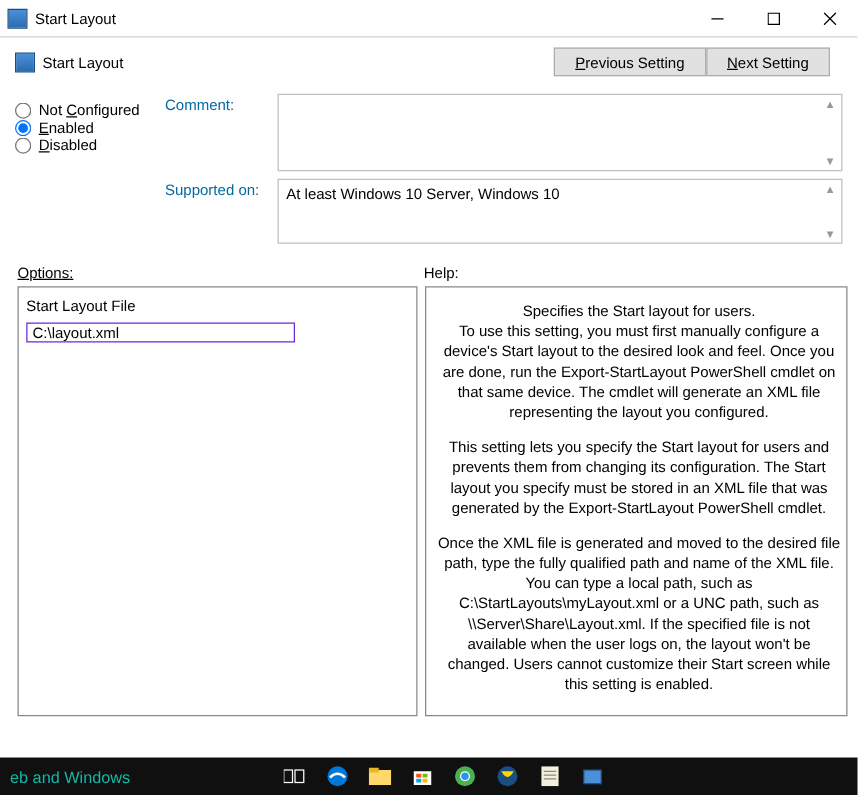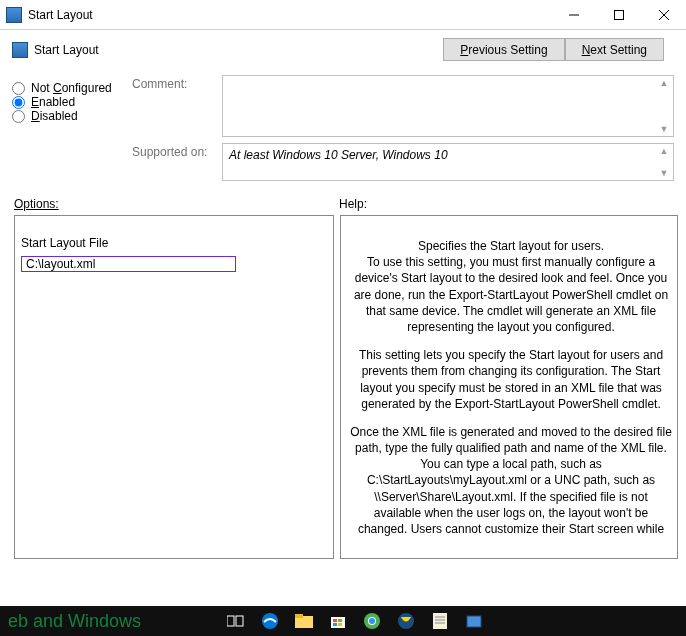--- a/index.html
+++ b/index.html
@@ -14,37 +14,37 @@
 .header .name { flex: 1; }
 .navbtns { display: flex; gap: 0; margin-right: 10px; }
 button.std { background: #e1e1e1; border: 1px solid #adadad; height: 23px; padding: 0 16px; }
 .u { text-decoration: underline; }
 .config { display: flex; padding: 0 12px; }
 .radios { width: 120px; display: flex; flex-direction: column; padding-top: 6px; }
 .radio { display: flex; align-items: center; gap: 6px; }
 .radio input { margin: 0; }
 .rightfields { flex: 1; }
 .fieldrow { display: flex; margin-bottom: 6px; }
-.fieldrow .lbl { width: 90px; padding-top: 2px; color: #737373; }
+.fieldrow .lbl { width: 90px; padding-top: 2px; color: #0369a1; }
 .comment-box { flex: 1; height: 62px; border: 1px solid #c0c0c0; background: #fff; position: relative; padding: 4px; }
-.supported-box { flex: 1; height: 38px; border: 1px solid #c0c0c0; background: #fff; position: relative; padding: 4px 20px 4px 6px; font-style: italic; }
+.supported-box { flex: 1; height: 52px; border: 1px solid #c0c0c0; background: #fff; position: relative; padding: 4px 20px 4px 6px; }
 .scrollhint { position: absolute; right: 2px; width: 14px; display: flex; flex-direction: column; justify-content: space-between; top: 2px; bottom: 2px; }
 .scrollhint span { color: #999; font-size: 9px; text-align: center; }
 .midlabels { display: flex; padding: 10px 14px 4px 14px; }
 .midlabels .opts { width: 325px; text-decoration: underline; }
 .panels { display: flex; padding: 0 8px 8px 14px; gap: 6px; height: 352px; }
-.panel { border: 1px solid #888; background: #fff; padding: 20px 6px; overflow: hidden; position: relative; }
+.panel { border: 1px solid #888; background: #fff; padding: 8px 6px; overflow: hidden; position: relative; }
 .panel.left { width: 320px; }
 .panel.right { flex: 1; padding-right: 0; }
 .filelbl { margin-bottom: 6px; }
 .fileinput { width: 215px; height: 16px; border: 1px solid #6d28d9; padding: 2px 4px; background: #fff; }
 .helptext { height: 100%; overflow-y: scroll; padding: 2px 4px 2px 2px; line-height: 1.35; text-align: center; }
 .helptext p { margin: 0 0 12px 0; }
 .taskbar { position: absolute; bottom: 0; left: 0; right: 0; height: 30px; background: #101010; display: flex; align-items: center; color: #ccc; }
-.taskbar .search { padding-left: 8px; color: #15803d; font-size: 18px; flex: 0 0 220px; }
+.taskbar .search { padding-left: 8px; color: #14b8a6; font-size: 13px; flex: 0 0 220px; }
 .ticons { display: flex; align-items: center; gap: 2px; height: 100%; }
 .ticon { width: 32px; height: 30px; display: flex; align-items: center; justify-content: center; }
 .bottombtns { position: absolute; right: 10px; bottom: 6px; display: flex; gap: 6px; }
 button.action { width: 72px; height: 23px; background: #e1e1e1; border: 1px solid #adadad; }
 button.action.primary { border: 2px solid #0078d7; }
 ::-webkit-scrollbar { width: 17px; }
 ::-webkit-scrollbar-track { background: #f0f0f0; }
 ::-webkit-scrollbar-thumb { background: #c2c2c2; border: 1px solid #a0a0a0; }
 ::-webkit-scrollbar-button { background: #f0f0f0; height: 17px; border: 1px solid #d0d0d0; }
 </style>

